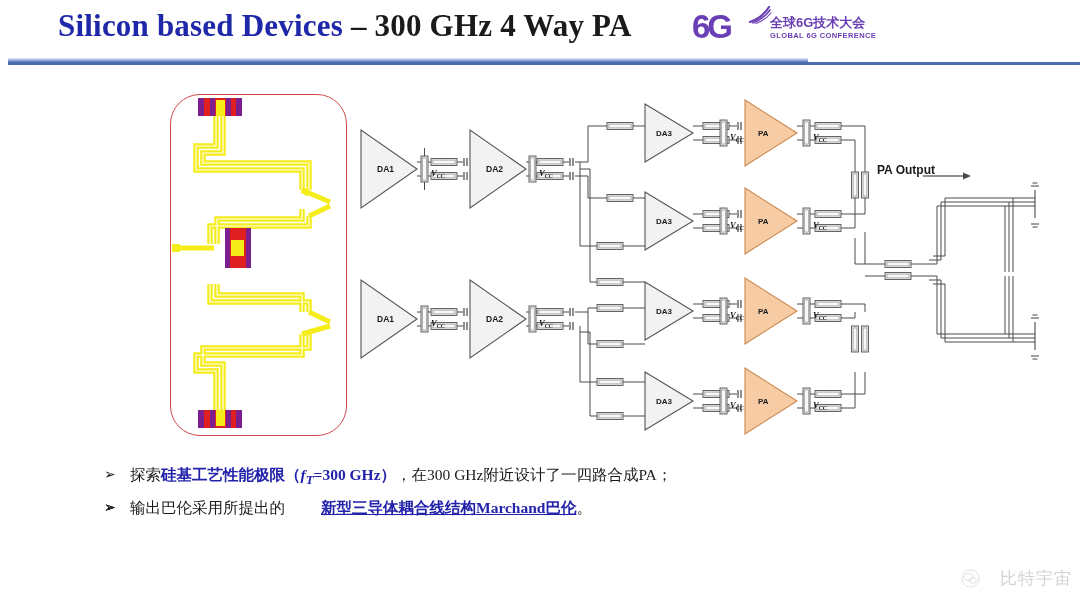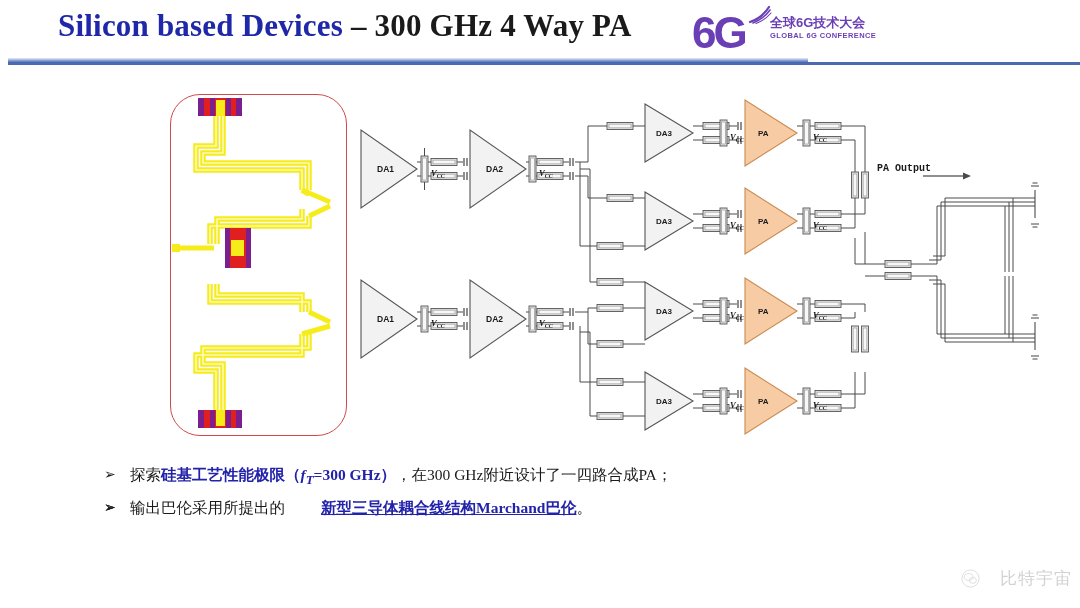--- a/index.html
+++ b/index.html
@@ -16,32 +16,32 @@
     font-size:31px;font-weight:bold;color:#1a1a1a;white-space:nowrap;
     letter-spacing:.2px;
   }
   #title .blue{color:#1f28a8;}
   #rule-top{position:absolute;left:0;top:62px;width:1080px;height:3px;background:#4a6bb0;}
   #rule-fill{position:absolute;left:0;top:58px;width:800px;height:5px;
     background:linear-gradient(to bottom,#e9eef8 0%,#7e9ad0 55%,#3c5ba6 100%);}
   
   #logo{position:absolute;right:18px;top:6px;width:170px;height:48px;}
   #logo .g6{position:absolute;left:0;top:2px;font-family:"Liberation Sans",sans-serif;
-    font-size:44px;font-weight:bold;color:#6a3fb5;letter-spacing:-3px;}
+    font-size:33px;font-weight:bold;color:#6a3fb5;letter-spacing:-3px;}
   #logo .cn{position:absolute;left:78px;top:8px;font-size:13px;font-weight:bold;
     color:#6a3fb5;letter-spacing:0px;white-space:nowrap;}
   #logo .en{position:absolute;left:78px;top:25px;font-size:7.5px;font-weight:bold;
     color:#6a3fb5;letter-spacing:.4px;white-space:nowrap;}
   
   #figure{position:absolute;left:0;top:78px;width:1080px;height:375px;}
   
   #chip{position:absolute;left:170px;top:16px;width:175px;height:340px;
     border:1.4px solid #d04a4a;border-radius:30px;background:#ffffff;}
-  #pa-output-label{position:absolute;font-size:10px;font-weight:bold;color:#1a1a1a;
-    font-family:Liberation Mono, monospace;white-space:nowrap;}
+  #pa-output-label{position:absolute;font-size:12px;font-weight:bold;color:#1a1a1a;
+    font-family:Liberation Sans, sans-serif;white-space:nowrap;}
   
   #bullets{position:absolute;left:104px;top:462px;width:900px;}
   .bullet{position:relative;padding-left:26px;margin-bottom:2px;
     font-family:"Liberation Serif",serif;font-size:15.5px;color:#1a1a1a;
     line-height:26px;white-space:nowrap;}
   .bullet .arrow{position:absolute;left:0;top:0;color:#1a1a1a;font-size:14px;}
   .bullet .blue{color:#2222aa;font-weight:bold;}
   .bullet .blue-u{color:#2222aa;font-weight:bold;text-decoration:underline;padding-left:36px;}
   .bullet em{font-style:italic;}
   

